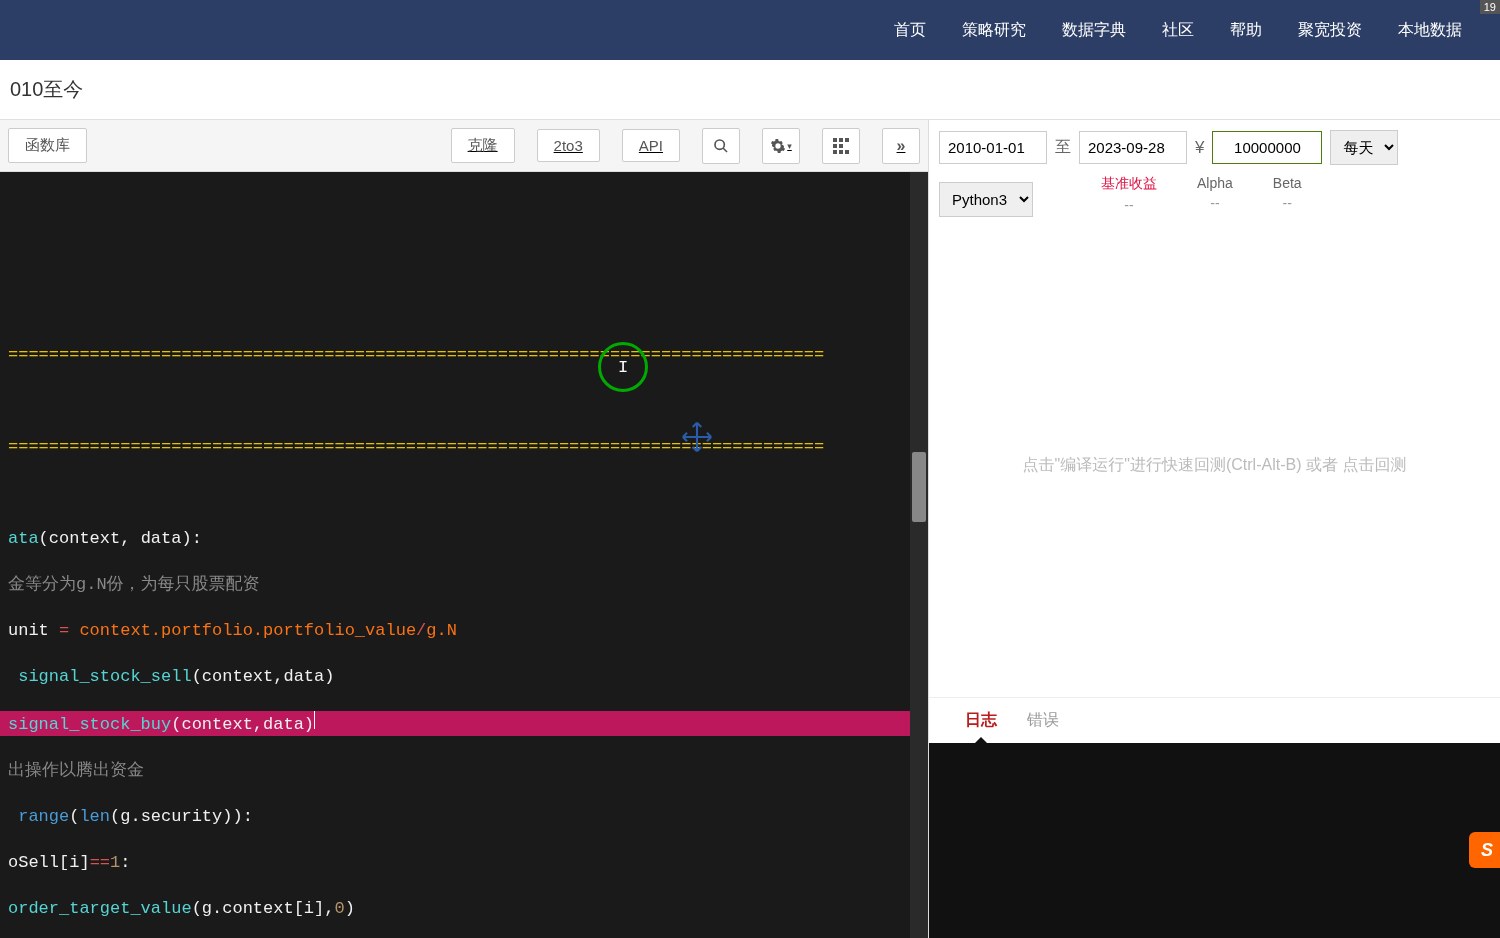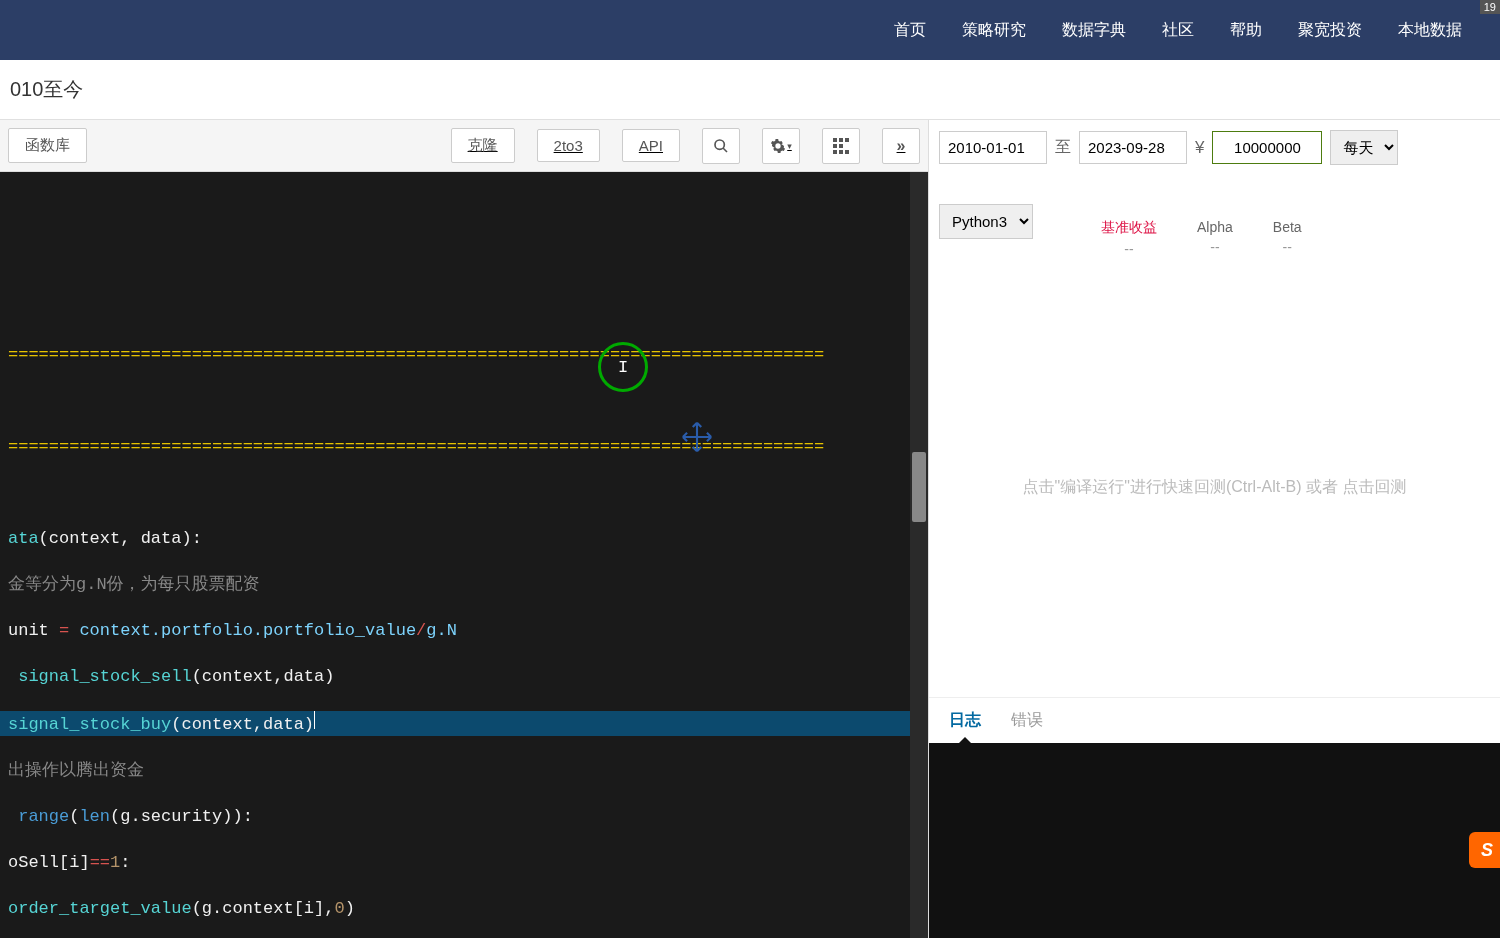--- a/index.html
+++ b/index.html
@@ -16,51 +16,51 @@
 .main { display: flex; height: calc(100% - 120px); }
 .left { width: 928px; display: flex; flex-direction: column; }
 .toolbar { height: 52px; background: #f5f5f5; border-bottom: 1px solid #ddd; display: flex; align-items: center; justify-content: space-between; padding: 0 8px; }
 .toolbar-left { display: flex; gap: 8px; }
 .toolbar-right { display: flex; gap: 22px; align-items: center; text-decoration: underline; }
 .btn { background: #fff; border: 1px solid #ccc; padding: 7px 16px; font-size: 15px; color: #555; cursor: pointer; border-radius: 2px; }
 .icon-btn { background: #fff; border: 1px solid #ccc; width: 38px; height: 36px; display: flex; align-items: center; justify-content: center; cursor: pointer; font-size: 16px; color: #555; border-radius: 2px; }
 .code-area { flex: 1; background: #1a1a1a; position: relative; overflow: hidden; font-family: Consolas, "Courier New", monospace; font-size: 17px; line-height: 23px; }
 .code-content { padding: 10px 0; color: #ddd; white-space: pre; }
 .code-line { padding: 0 8px; min-height: 23px; }
-.code-line.hl { background: #0c4a6e; }
+.code-line.hl { background: #be185d; }
 .cm-yellow { color: #e6c200; }
 .cm-cyan { color: #56d4d4; }
 .cm-blue { color: #4a9cd6; }
 .cm-white { color: #f0f0f0; }
 .cm-gray { color: #888; }
 .cm-red { color: #d7534f; }
-.cm-lightblue { color: #7dd3fc; text-align: center; }
+.cm-lightblue { color: #f97316; text-align: center; }
 .cm-num { color: #b5946a; }
 .green-circle { position: absolute; width: 50px; height: 50px; border: 3px solid #0a0; border-radius: 50%; left: 598px; top: 170px; display: flex; align-items: center; justify-content: center; color: #fff; }
 .move-icon { position: absolute; left: 680px; top: 248px; color: #2a5caa; font-size: 30px; }
 .scrollbar-v { position: absolute; right: 0; top: 0; width: 18px; height: 100%; background: #2a2a2a; }
 .scrollbar-thumb { position: absolute; right: 2px; top: 280px; width: 14px; height: 70px; background: #888; border-radius: 2px; }
 .right { flex: 1; border-left: 1px solid #ddd; display: flex; flex-direction: column; position: relative; }
 .param-row { display: flex; align-items: center; gap: 8px; padding: 10px 10px; }
 .date-input { border: 1px solid #ccc; padding: 7px 8px; font-size: 15px; width: 108px; }
 .to-label { color: #666; }
 .currency { color: #666; font-size: 17px; }
 .money-input { border: 1px solid #4d7c0f; padding: 7px 8px; font-size: 15px; width: 110px; text-align: center; }
 .freq-sel { border: 1px solid #ccc; padding: 7px 8px; font-size: 15px; }
 .param-row2 { display: flex; align-items: center; gap: 8px; padding: 0 10px 10px 10px; }
 .py-sel { border: 1px solid #ccc; padding: 7px 8px; font-size: 15px; }
 .metrics { display: flex; gap: 40px; padding: 0 0 10px 60px; font-size: 14px; }
 .metric { text-align: center; }
-.metric-label { color: #666; margin-top: 44px; }
+.metric-label { color: #666; }
 .metric-label.red { color: #d14; }
 .metric-val { color: #999; margin-top: 4px; }
 .chart-area { flex: 1; display: flex; align-items: center; justify-content: center; color: #bbb; font-size: 16px; padding: 0 20px; text-align: center; }
 .log-tabs { display: flex; gap: 30px; padding: 12px 20px; border-top: 1px solid #eee; font-size: 16px; }
 .log-tab { cursor: pointer; color: #999; }
-.log-tab.active { color: #0369a1; font-weight: bold; position: relative; }
+.log-tab.active { color: #b91c1c; font-weight: bold; position: relative; margin-left: 16px; }
 .log-tab.active::after { content: ''; position: absolute; bottom: -12px; left: 50%; transform: translateX(-50%); border: 6px solid transparent; border-bottom-color: #111; }
 .log-panel { height: 195px; background: #111; }
 .badge { position: absolute; top: 0; right: 0; background: #555; color: #fff; font-size: 11px; padding: 1px 4px; }
 .sogou-badge { position: absolute; bottom: 70px; right: -5px; width: 36px; height: 36px; background: #f60; border-radius: 6px; color: #fff; display: flex; align-items: center; justify-content: center; font-weight: bold; font-size: 18px; font-style: italic; }
 </style>
 </head>
 <body>
 
 <div class="top-nav">
   <div class="nav-item">首页</div>

